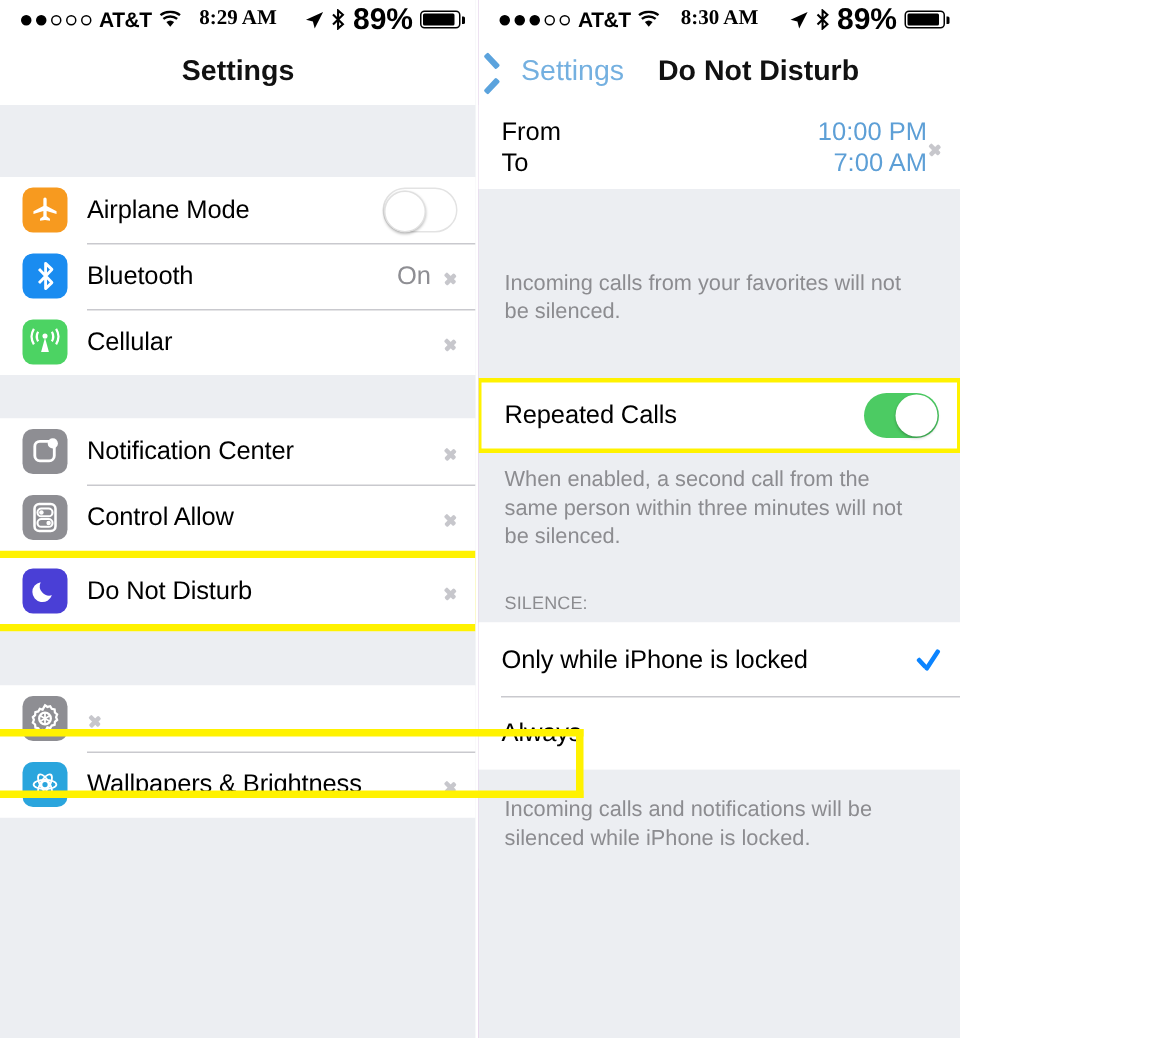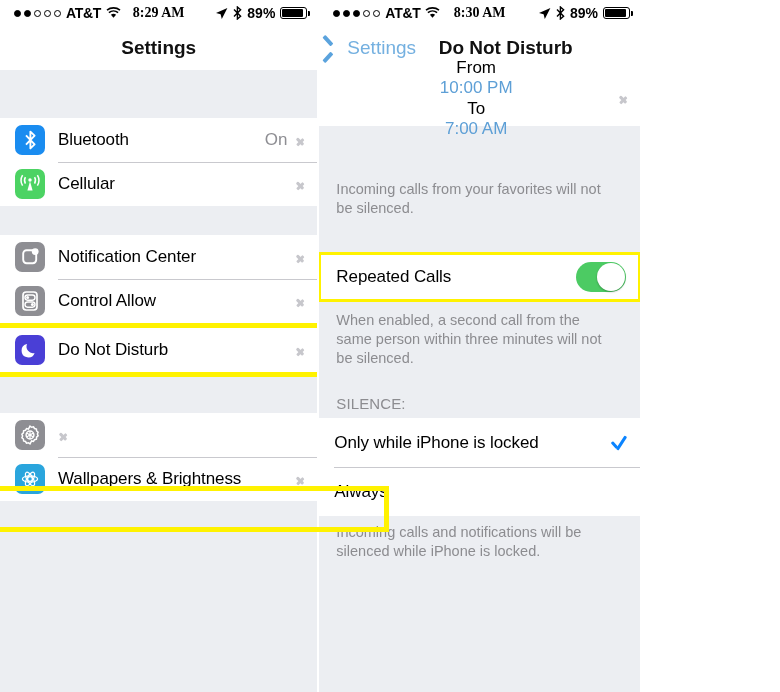--- a/index.html
+++ b/index.html
@@ -22,21 +22,21 @@
     font-size: 15px; font-weight: bold; color: #000;
     position: relative;
   }
   .sb-left { position: absolute; left: 14px; display: flex; align-items: center; gap: 5px; }
   .dots { display: flex; align-items: center; gap: 3px; }
   .dot { width: 7px; height: 7px; border-radius: 50%; border: 1.3px solid #000; }
   .dot.filled { background: #000; }
   .carrier { font-size: 14px; font-weight: bold; letter-spacing: -0.3px; }
   .sb-center { position: absolute; left: 0; right: 0; text-align: center; font-size: 14px; font-weight: bold; font-family: Liberation Serif, serif; }
   .sb-right { position: absolute; right: 10px; display: flex; align-items: center; gap: 5px; }
-  .battpct { font-size: 14px; font-weight: bold; }
+  .battpct { font-size: 20px; font-weight: bold; }
   .batt { width: 27px; height: 12px; border: 1.5px solid #000; border-radius: 3px; position: relative; }
   .batt::after { content:""; position:absolute; right:-4px; top:3px; width:2.5px; height:5px; background:#000; border-radius:0 1px 1px 0; }
   .batt i { position: absolute; left: 1px; top: 1px; bottom: 1px; width: 84%; background: #000; border-radius: 1px; display:block; }
 
   
   .navbar {
     height: 44px; background: #ffffff;
     display: flex; align-items: center; justify-content: center;
     position: relative;
     font-size: 20px; font-weight: bold; color: #000;
@@ -98,31 +98,31 @@
   
   .blurred {
     width: 128px; height: 13px; margin-right: 10px; border-radius: 2px;
     background: linear-gradient(180deg,#f2f2f2,#d8d8d8 40%,#e2e2e2 75%,#f6f6f6);
     filter: blur(2.2px); opacity: .95;
   }
 
   
   .row.tall { height: 56px; align-items: stretch; padding: 0 12px 0 15px; }
   .two-line { flex: 1 1 auto; display: flex; flex-direction: column; justify-content: center; gap: 1px; }
-  .tl-line { display: flex; align-items: center; flex-direction: column; }
+  .tl-line { display: flex; align-items: flex-end; }
   .tl-key { font-size: 17px; color: #000; flex: 1 1 auto; }
   .tl-val { font-size: 17px; color: #5d9fd6; }
   .tall-chev { display: flex; align-items: center; }
 
   .footnote {
     font-size: 14.5px; color: #8c8c90; line-height: 19px;
     padding: 9px 22px 10px 17px; background: #eceef2;
   }
   .section-header {
-    font-size: 15px; color: #8c8c90; padding: 17px 0 6px 17px; background: #eceef2;
+    font-size: 12px; color: #8c8c90; padding: 17px 0 6px 17px; background: #eceef2;
     letter-spacing: 0.1px;
   }
   .checkmark { width: 16px; height: 16px; position: relative; flex: 0 0 16px; margin-right: 2px; }
   .checkmark::before, .checkmark::after { content:""; position:absolute; background:#0b84ff; border-radius:1px; }
   .checkmark::before { width: 3px; height: 8px;  left: 3px; top: 6px;  transform: rotate(-42deg); }
   .checkmark::after  { width: 3px; height: 16px; left: 10px; top: 0px; transform: rotate(33deg); }
 
   
   .hl-band { background: #fff200; padding: 3px 2px; }
   .hl-band .row { border-left: 0; }
@@ -171,20 +171,31 @@
     </div>
 
     <div class="navbar plain">
       <span class="nav-title">Settings</span>
     </div>
 
     <div class="gap" style="height:48px"></div>
 
     <div class="group">
 
+      <div class="row inset-sep">
+        <span class="icon" style="background:#f79a1f">
+          <svg width="20" height="20" viewBox="0 0 20 20">
+              <path d="M10 1.6c.7 0 1.1.6 1.1 1.3v4.4l6.6 3.6v1.7l-6.6-2v3.6l2.2 1.6v1.4L10 16.6l-3.3.6v-1.4l2.2-1.6v-3.6l-6.6 2v-1.7l6.6-3.6V2.9c0-.7.4-1.3 1.1-1.3z" fill="#fff"></path>
+            </svg>
+        </span>
+        <span class="label">Airplane Mode</span>
+        <span class="toggle off">
+            <span class="knob"></span>
+          </span>
+      </div>
 
 
       <div class="row inset-sep">
         <span class="icon" style="background:#1a8cf0">
           <svg width="13" height="20" viewBox="0 0 13 20">
               <path d="M2 5.4 L10.6 14.4 L6.4 18.4 L6.4 1.6 L10.6 5.6 L2 14.6" stroke="#fff" stroke-width="1.9" fill="none" stroke-linejoin="round"></path>
             </svg>
         </span>
         <span class="label">Bluetooth</span>
         <span class="value">On</span>
@@ -363,17 +374,17 @@
     <div class="group">
       <div class="row" style="height:49px">
         <span class="label">Only while iPhone is locked</span>
         <span class="checkmark"></span>
       </div>
       <div class="row inset-sep" style="height:49px">
         <span class="label">Always</span>
       </div>
     </div>
 
-    <div class="footnote" style="padding-top:7px">Incoming calls and notifications will be silenced while iPhone is locked.</div>
+    <div class="footnote" style="padding-top:18px">Incoming calls and notifications will be silenced while iPhone is locked.</div>
   </div>
 
   <div class="hl-outline" style="left:0;top:486px;width:389px;height:46px;border-width:5px;border-left:0;"></div>
 </div>
 
 </body></html>

